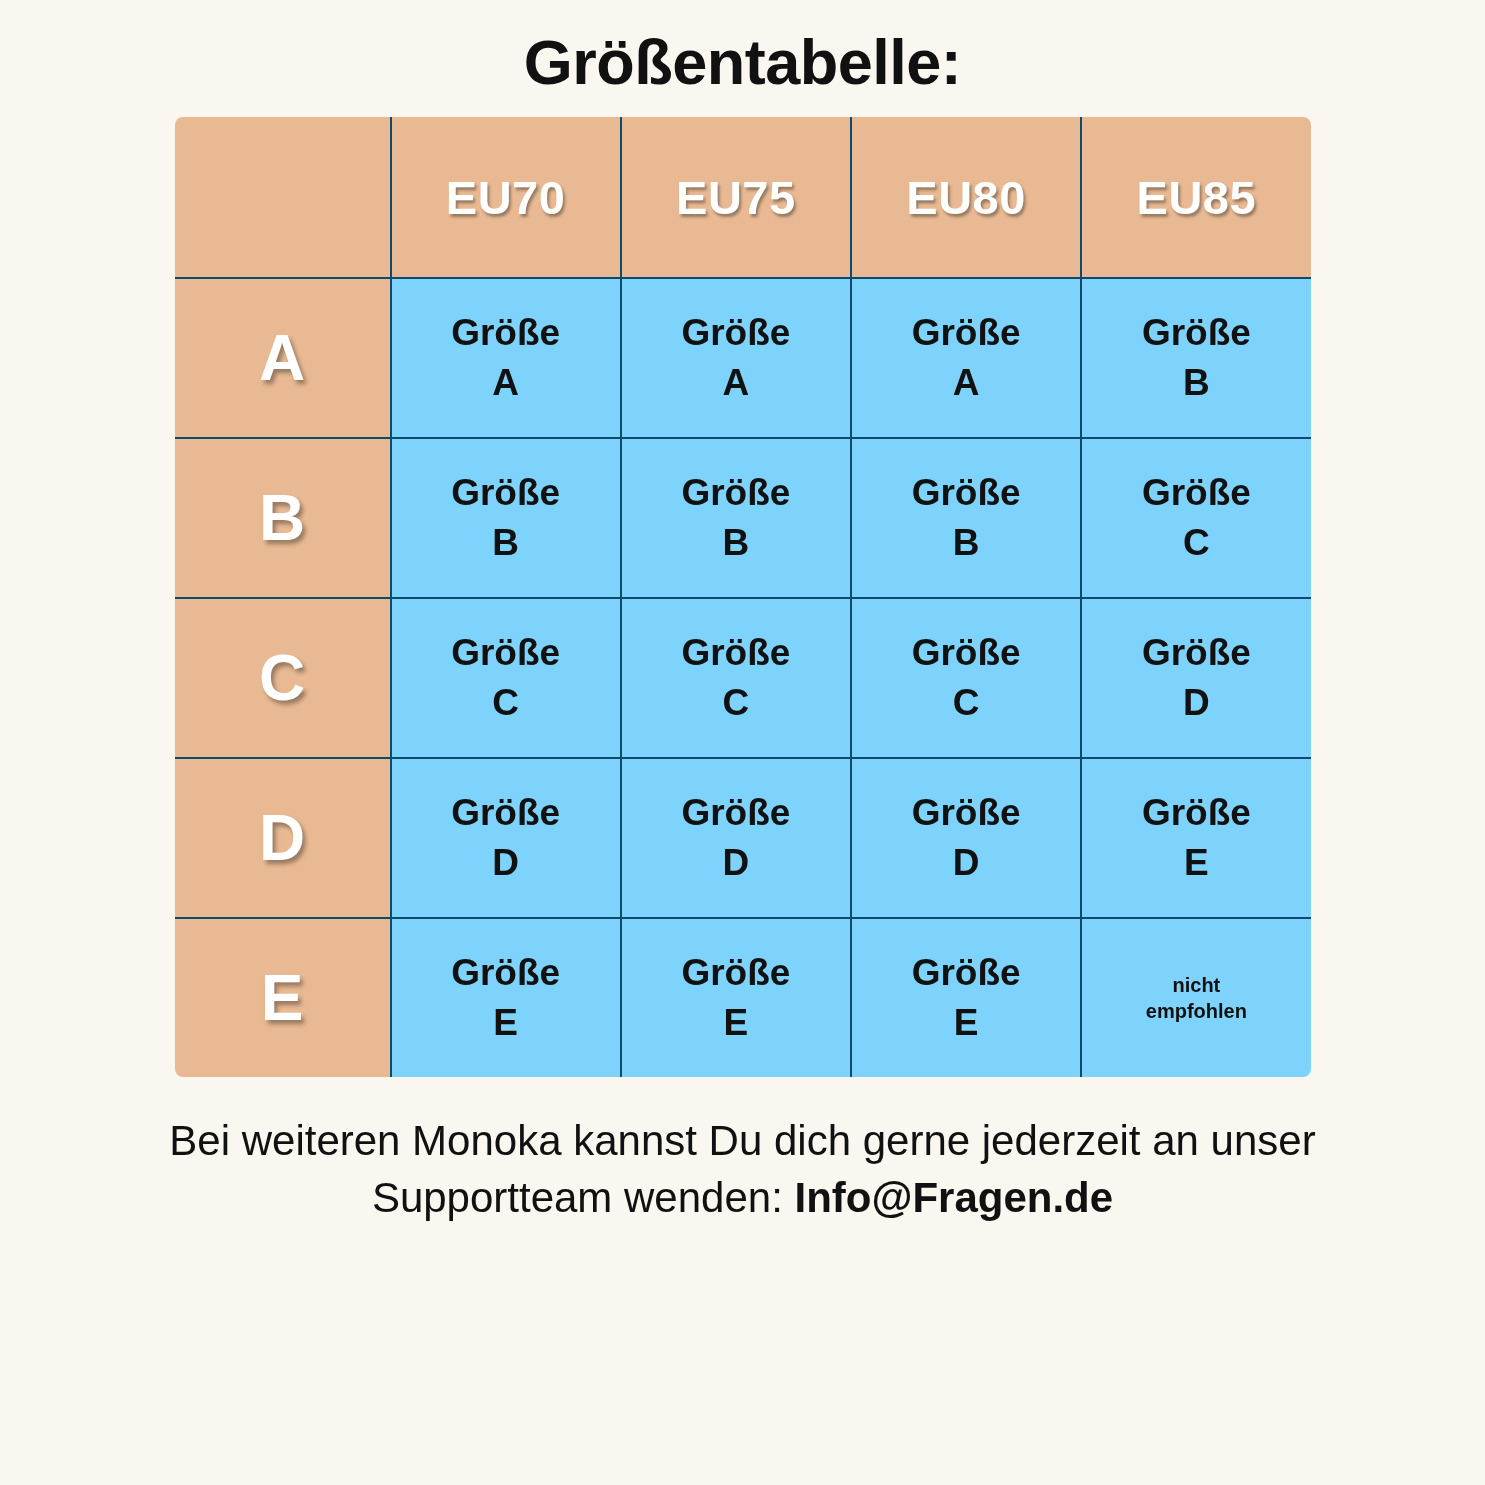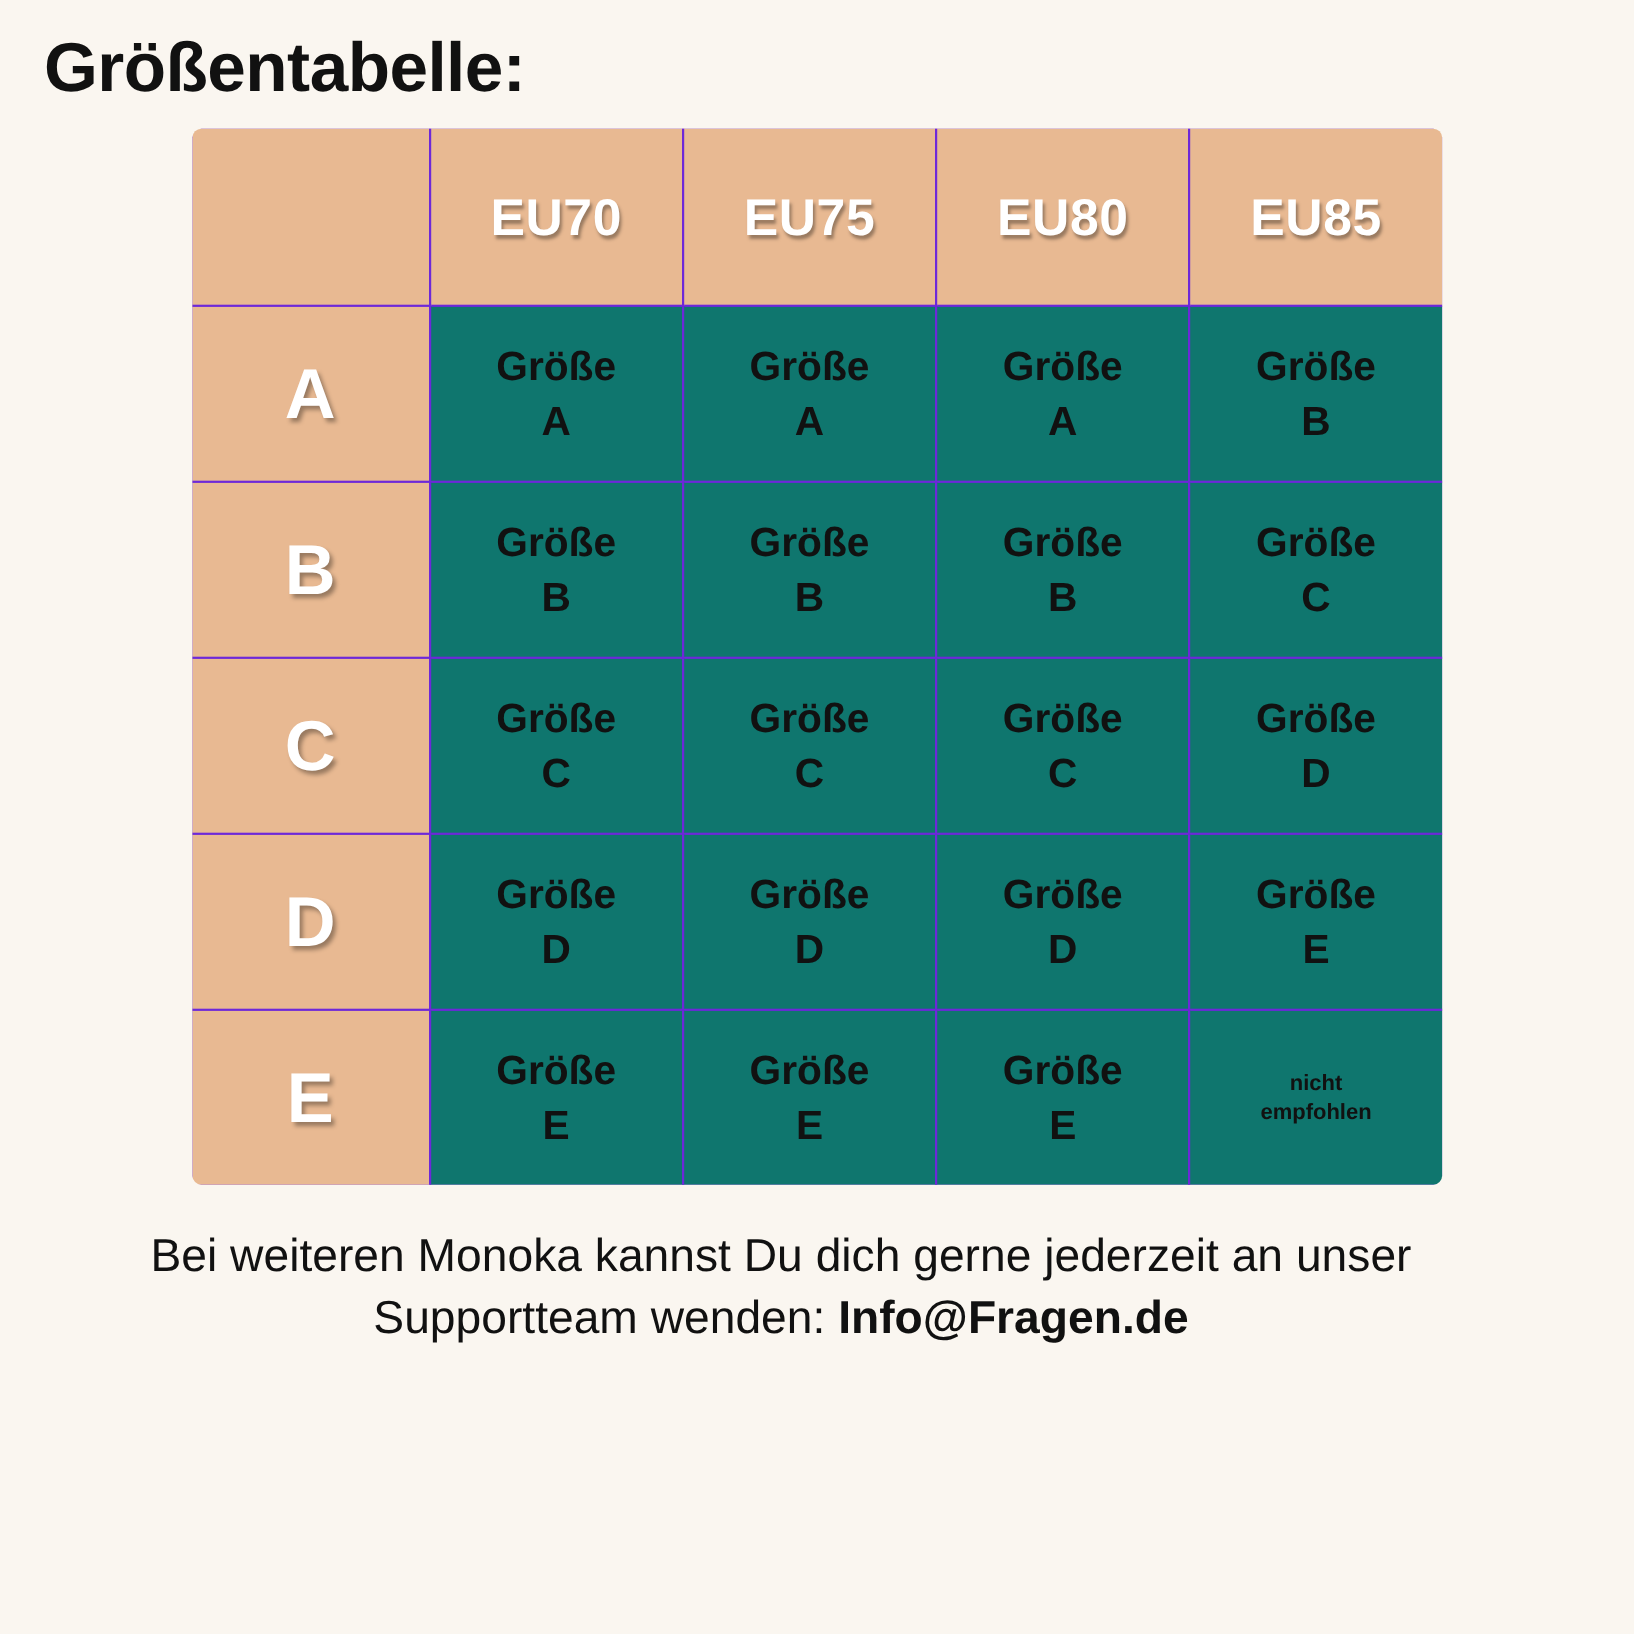--- a/index.html
+++ b/index.html
@@ -14,21 +14,21 @@
     color: #111111;
     overflow: hidden;
   }
   .page {
     width: 1485px;
     height: 1485px;
     box-sizing: border-box;
     padding: 28px 40px 20px 40px;
     display: flex;
     flex-direction: column;
-    align-items: flex-start;
+    align-items: center;
   }
   .title {
     font-size: 63px;
     font-weight: 700;
     letter-spacing: -0.5px;
     margin: 0 0 18px 0;
     text-align: center;
     line-height: 1.1;
   }
   .subtitle {
@@ -45,21 +45,21 @@
   }
   table.size-table {
     border-collapse: collapse;
     width: 1140px;
     table-layout: fixed;
     border: 2px solid #1a1a1a;
     border-radius: 10px;
     overflow: hidden;
   }
   table.size-table td, table.size-table th {
-    border: 2px solid #6d28d9;
+    border: 2px solid #0c4a6e;
     padding: 0;
     text-align: center;
     vertical-align: middle;
   }
   .corner-cell {
     background: #e8b992;
     width: 215px;
     height: 160px;
   }
   th.col-head {
@@ -74,21 +74,21 @@
   td.row-head {
     background: #e8b992;
     width: 215px;
     height: 158px;
     font-size: 64px;
     font-weight: 700;
     color: #ffffff;
     text-shadow: 3px 4px 4px rgba(0,0,0,0.35);
   }
   td.data-cell {
-    background: #0f766e;
+    background: #7dd3fc;
     height: 158px;
     font-size: 37px;
     font-weight: 700;
     color: #111111;
     line-height: 1.35;
   }
   td.data-cell .l1 { display: block; }
   td.data-cell .l2 { display: block; }
   td.data-cell.small {
     font-size: 20px;

